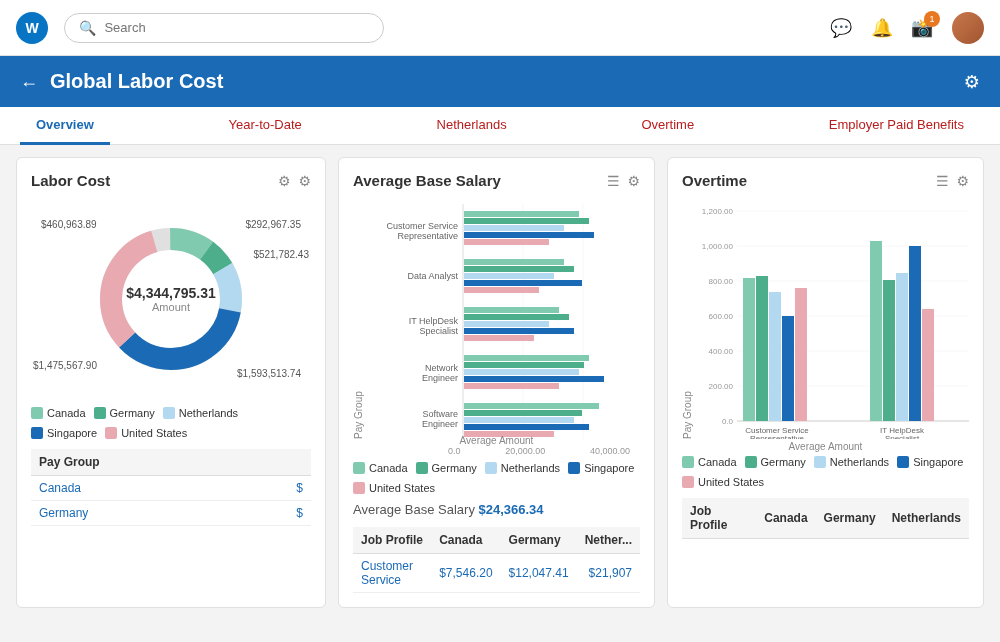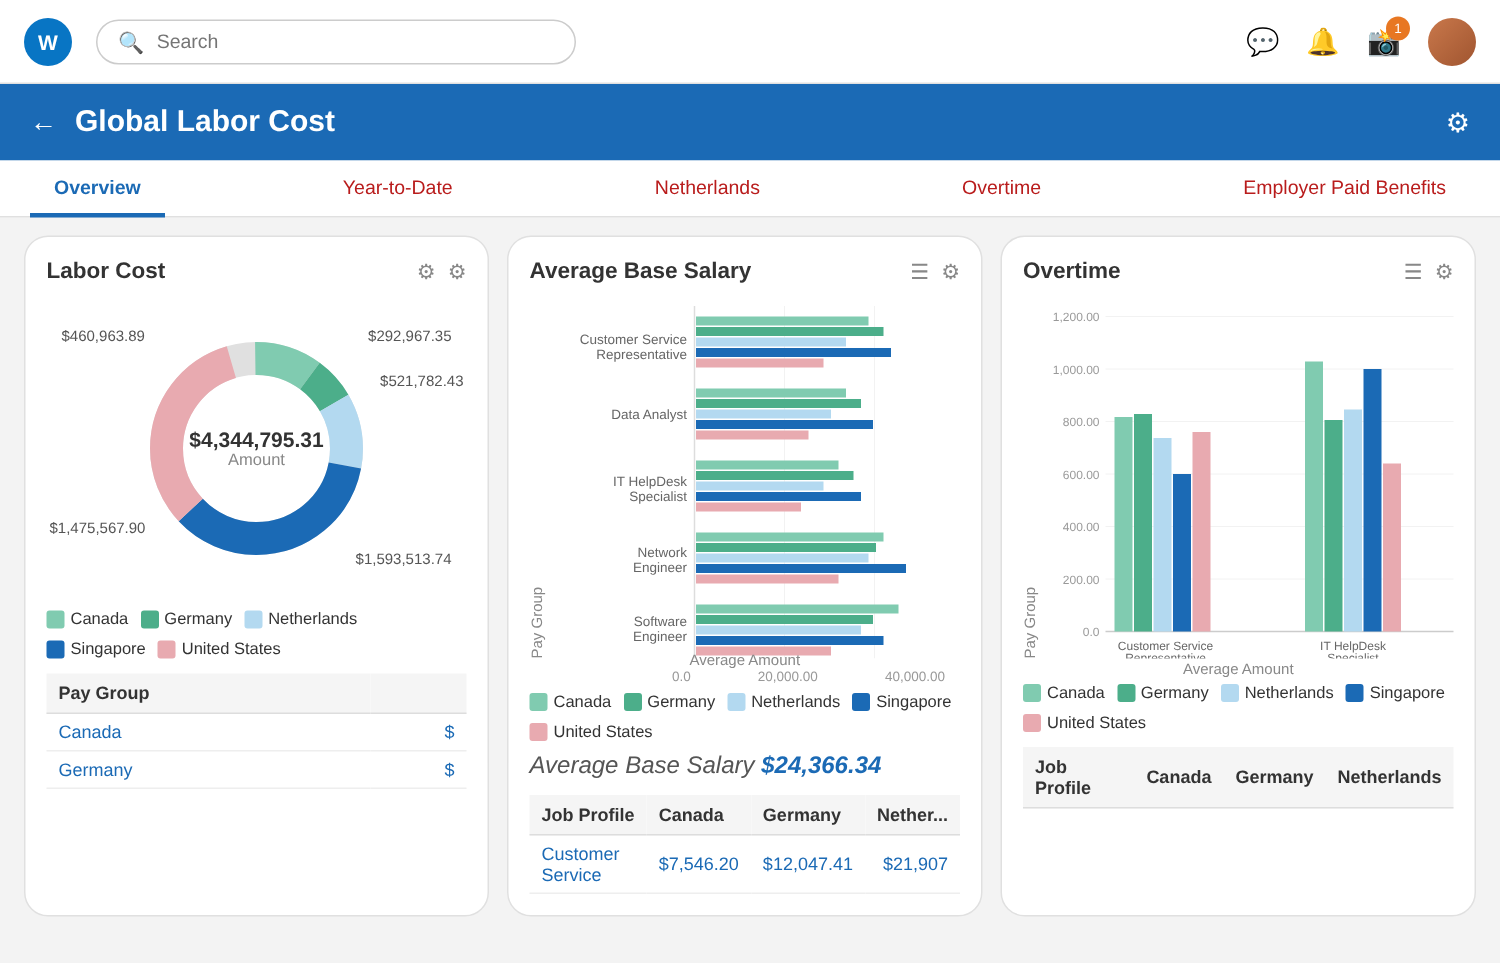--- a/index.html
+++ b/index.html
@@ -74,21 +74,21 @@
 
     
     .main-content {
       padding: 12px 16px;
       display: flex; gap: 12px;
     }
 
     
     .card {
       background: #fff;
-      border-radius: 16px;
+      border-radius: 6px;
       border: 1px solid #e0e0e0;
       padding: 14px;
       flex: 1;
       min-width: 0;
     }
     .card-header {
       display: flex; align-items: center; justify-content: space-between;
       margin-bottom: 10px;
     }
     .card-title { font-size: 15px; font-weight: 600; color: #333; }
@@ -102,21 +102,21 @@
     .legend-dot { width: 12px; height: 12px; border-radius: 2px; flex-shrink: 0; }
 
     
     .mini-table { width: 100%; border-collapse: collapse; margin-top: 10px; font-size: 12px; }
     .mini-table th { background: #f5f5f5; padding: 6px 8px; text-align: left; font-weight: 600; border-bottom: 1px solid #ddd; }
     .mini-table td { padding: 5px 8px; border-bottom: 1px solid #eee; }
     .mini-table td.amount { text-align: right; color: #1b6ab5; }
     .table-link { color: #1b6ab5; text-decoration: none; cursor: pointer; }
 
     
-    .avg-label { font-size: 16px; margin-top: 8px; color: #555; font-style: italic; }
+    .avg-label { font-size: 13px; margin-top: 8px; color: #555; }
     .avg-value { color: #1b6ab5; font-weight: 600; }
   </style>
 </head>
 <body>
 
 <nav class="top-nav">
   <div class="logo">
     <span class="logo-inner">W</span>
   </div>
   <div class="search-box">
@@ -159,21 +159,21 @@
         <span>⚙︎</span>
         <span>⚙</span>
       </div>
     </div>
 
     <div style="position:relative; display:flex; justify-content:center; align-items:center; height:200px;">
 
       <div style="position:absolute; top:20px; left:10px; font-size:10px; color:#555;">$460,963.89</div>
       <div style="position:absolute; top:20px; right:10px; font-size:10px; color:#555;">$292,967.35</div>
       <div style="position:absolute; top:50px; right:2px; font-size:10px; color:#555;">$521,782.43</div>
-      <div style="position:absolute; bottom:41px; left:2px; font-size:10px; color:#555;">$1,475,567.90</div>
+      <div style="position:absolute; bottom:28px; left:2px; font-size:10px; color:#555;">$1,475,567.90</div>
       <div style="position:absolute; bottom:20px; right:10px; font-size:10px; color:#555;">$1,593,513.74</div>
 
       <svg width="160" height="160" viewBox="0 0 160 160">
 
         <circle cx="80" cy="80" r="60" fill="none" stroke="#e0e0e0" stroke-width="22"></circle>
 
         <circle cx="80" cy="80" r="60" fill="none" stroke="#80cbb0" stroke-width="22" stroke-dasharray="38.16 338" stroke-dashoffset="0" transform="rotate(-90 80 80)" pathLength="376.99"></circle>
 
         <circle cx="80" cy="80" r="60" fill="none" stroke="#4cae8a" stroke-width="22" stroke-dasharray="24.26 338" stroke-dashoffset="-38.16" transform="rotate(-90 80 80)" pathLength="376.99"></circle>
 

